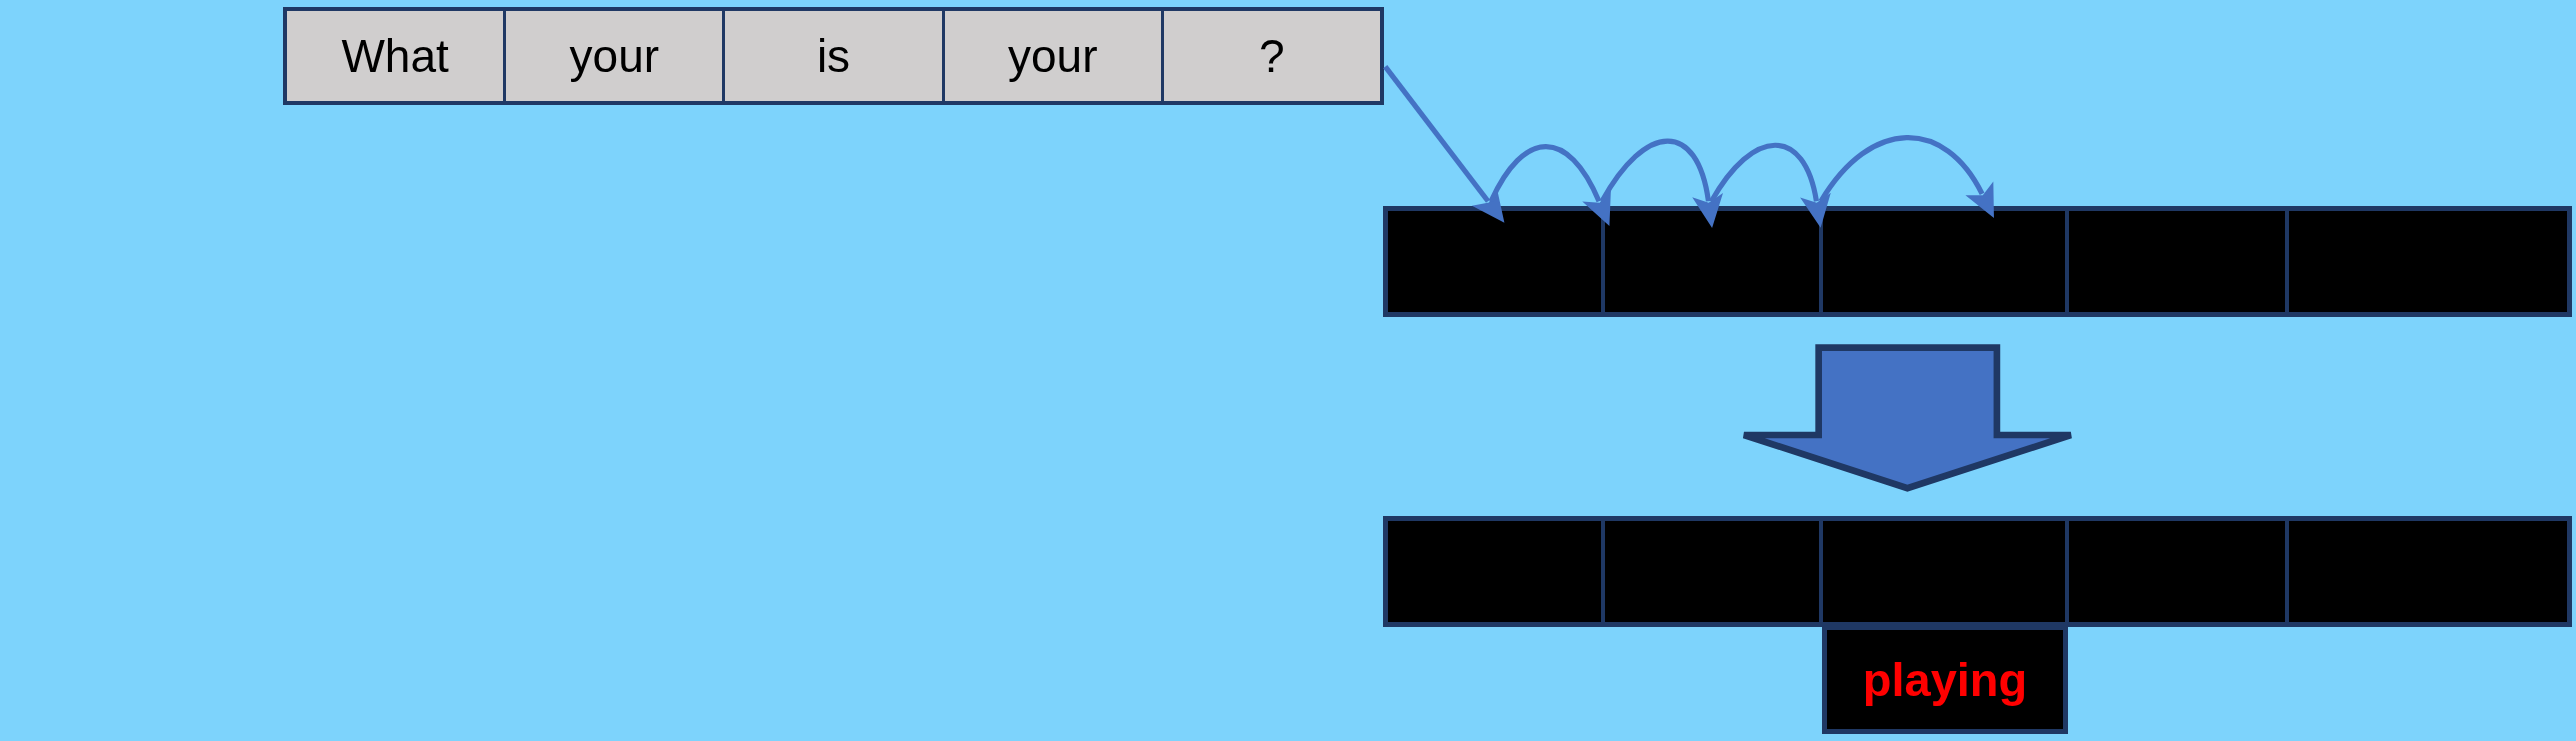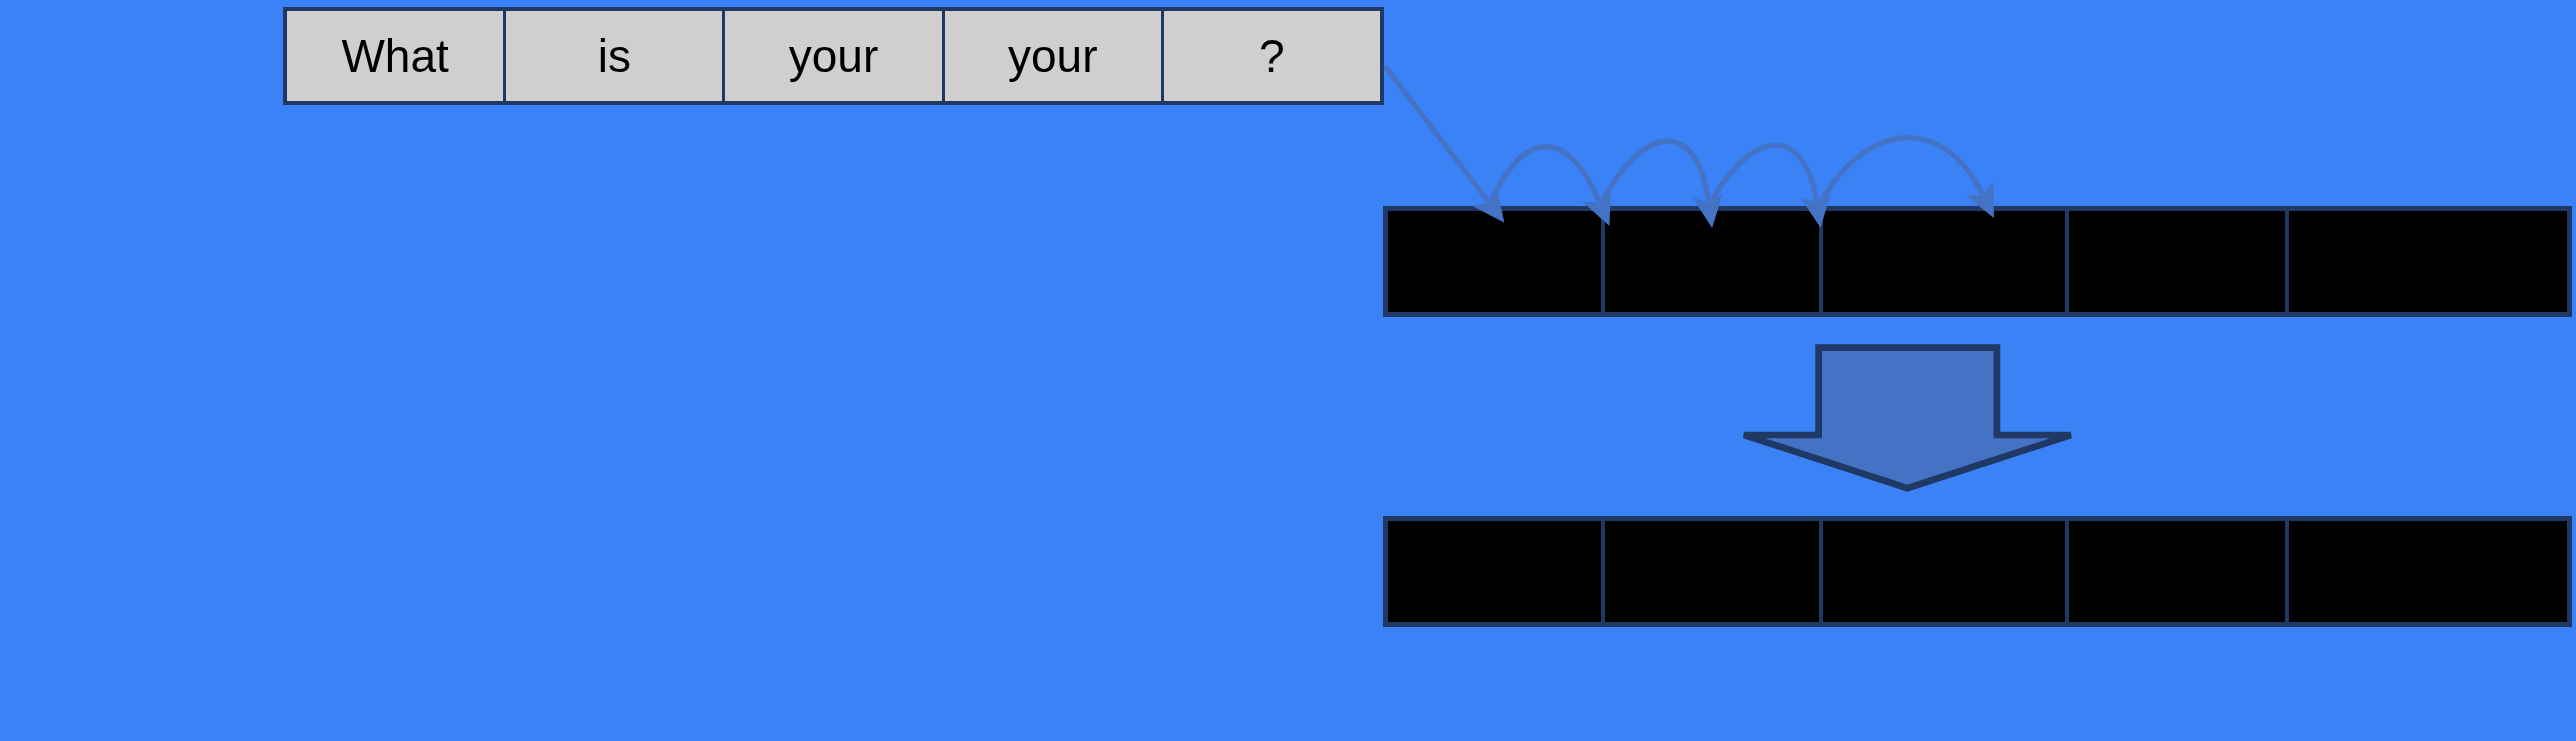--- a/index.html
+++ b/index.html
@@ -7,21 +7,21 @@
     padding: 0;
     background: #000000;
   }
   body {
     font-family: "Liberation Sans", sans-serif;
   }
   #canvas {
     position: relative;
     width: 2576px;
     height: 742px;
-    background: #3b82f6;
+    background: #7dd3fc;
     overflow: hidden;
   }
 
   
   .row {
     position: absolute;
     display: flex;
     box-sizing: border-box;
   }
   .cell {
@@ -113,42 +113,43 @@
     pointer-events: none;
   }
 </style>
 </head>
 <body>
 
 <div id="canvas">
 
   <div class="row" id="source-row">
     <div class="cell">What</div>
+    <div class="cell">your</div>
     <div class="cell">is</div>
-    <div class="cell">your</div>
     <div class="cell">your</div>
     <div class="cell">?</div>
   </div>
 
   <div class="row" id="encoder-row">
     <div class="cell" style="width:217px"></div>
     <div class="cell" style="width:218px"></div>
     <div class="cell" style="width:246px"></div>
     <div class="cell" style="width:220px"></div>
     <div class="cell" style="flex:1 1 auto"></div>
   </div>
 
   <div class="row" id="decoder-row">
     <div class="cell" style="width:217px"></div>
     <div class="cell" style="width:218px"></div>
     <div class="cell" style="width:246px"></div>
     <div class="cell" style="width:220px"></div>
     <div class="cell" style="flex:1 1 auto"></div>
   </div>
 
+  <div id="prediction-cell">playing</div>
 
   <svg id="arrow-layer" viewBox="0 0 3483 1003">
     <defs>
       <marker id="ah" markerWidth="7" markerHeight="7" refX="1.2" refY="3.2" orient="auto" markerUnits="strokeWidth">
         <path d="M0,0.2 L6.4,3.2 L0,6.2 L1.5,3.2 Z" fill="#4472C4"></path>
       </marker>
     </defs>
 
     <path d="M 1873,90 L 2012,272" stroke="#4472C4" stroke-width="7" fill="none" marker-end="url(#ah)"></path>
 

